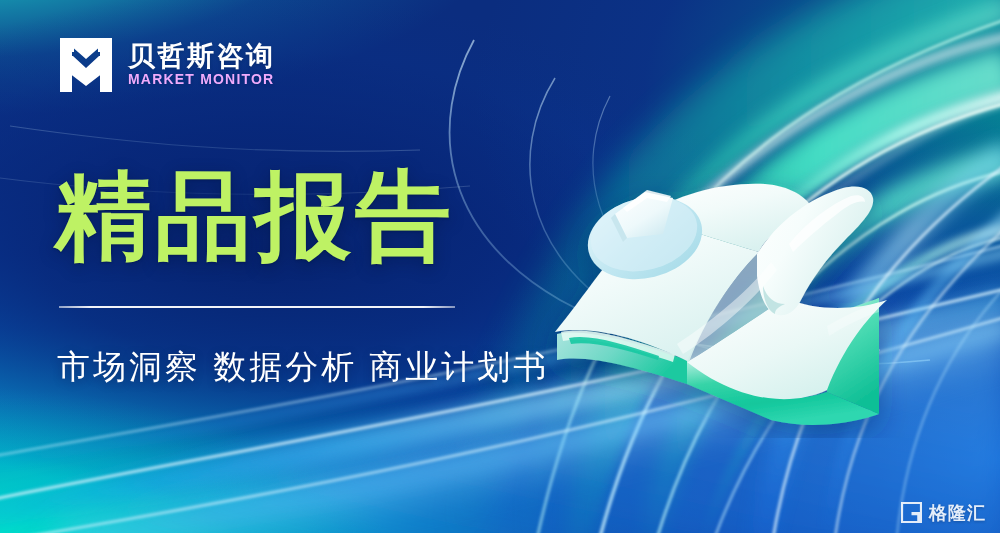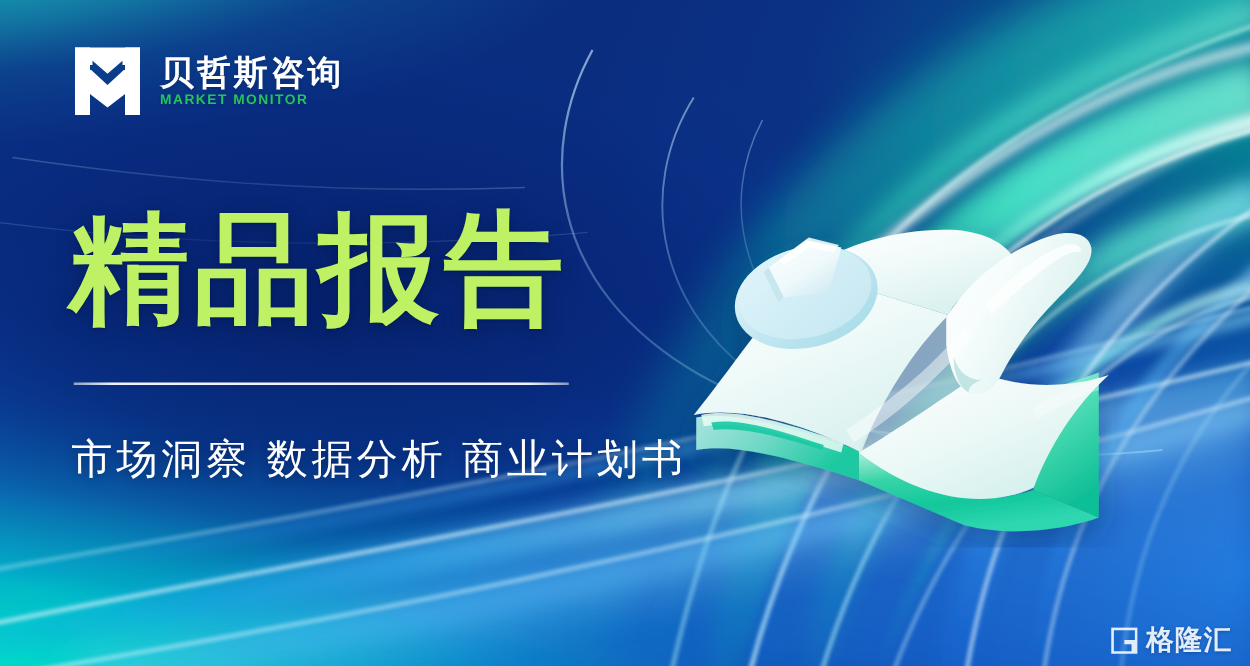--- a/index.html
+++ b/index.html
@@ -47,21 +47,21 @@
     z-index:30;
   }
   .logo-mark{width:56px;height:58px;flex:0 0 auto;}
   .logo-text{display:flex;flex-direction:column;justify-content:center;gap:2px;}
   .logo-cn{
     color:#ffffff;font-size:27px;font-weight:bold;
     letter-spacing:2.5px;line-height:1.05;
     text-shadow:0 1px 3px rgba(0,30,70,0.35);
   }
   .logo-en{
-    color:#22c55e;font-size:11px;font-weight:bold;
+    color:#f0abfc;font-size:14px;font-weight:bold;
     letter-spacing:1.2px;line-height:1.1;
     text-shadow:0 1px 3px rgba(0,30,70,0.35);
   }
 
   
   .headline{
     position:absolute;left:55px;top:168px;z-index:30;
   }
   .headline-main{
     color:#bef264;
@@ -90,21 +90,21 @@
   .book svg{width:420px;height:290px;display:block;}
 
   
   .watermark{
     position:absolute;right:14px;bottom:10px;z-index:40;
     display:flex;align-items:center;gap:7px;
     opacity:0.88;
   }
   .wm-mark{width:21px;height:21px;flex:0 0 auto;}
   .wm-text{
-    color:#ffffff;font-size:22px;font-weight:bold;letter-spacing:1px;
+    color:#ffffff;font-size:18px;font-weight:bold;letter-spacing:1px;
     line-height:1;text-shadow:0 1px 3px rgba(0,20,60,0.4);
   }
 </style>
 </head>
 <body>
 
 <div id="stage">
 
   <div class="bg-layer bg-base"></div>
   <div class="bg-layer bg-topleft-teal"></div>

